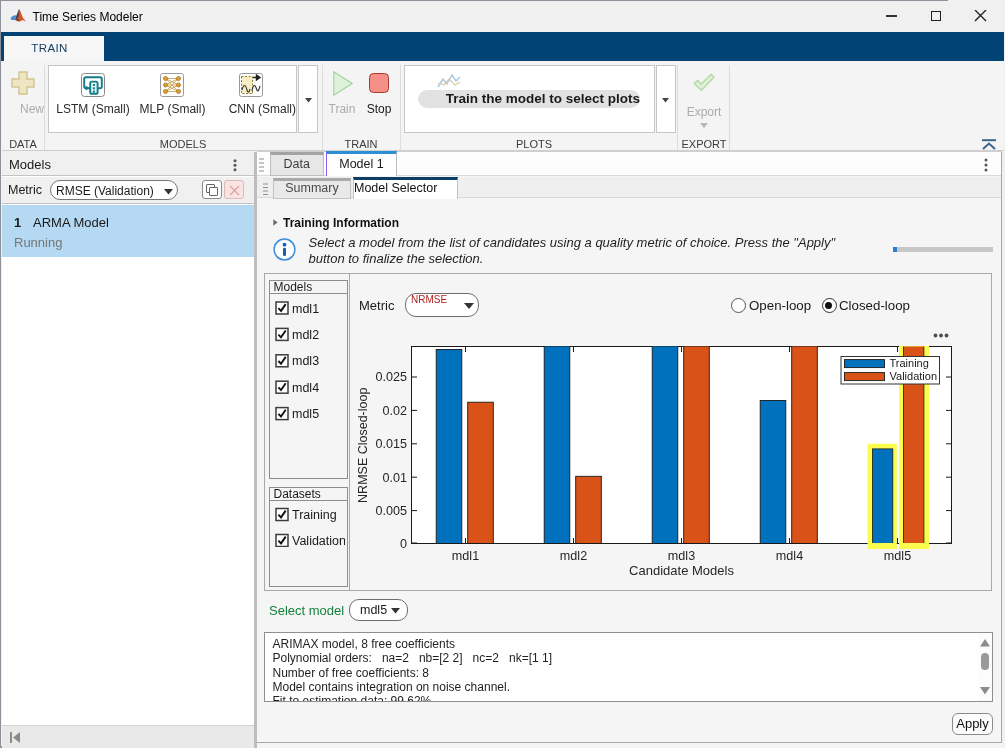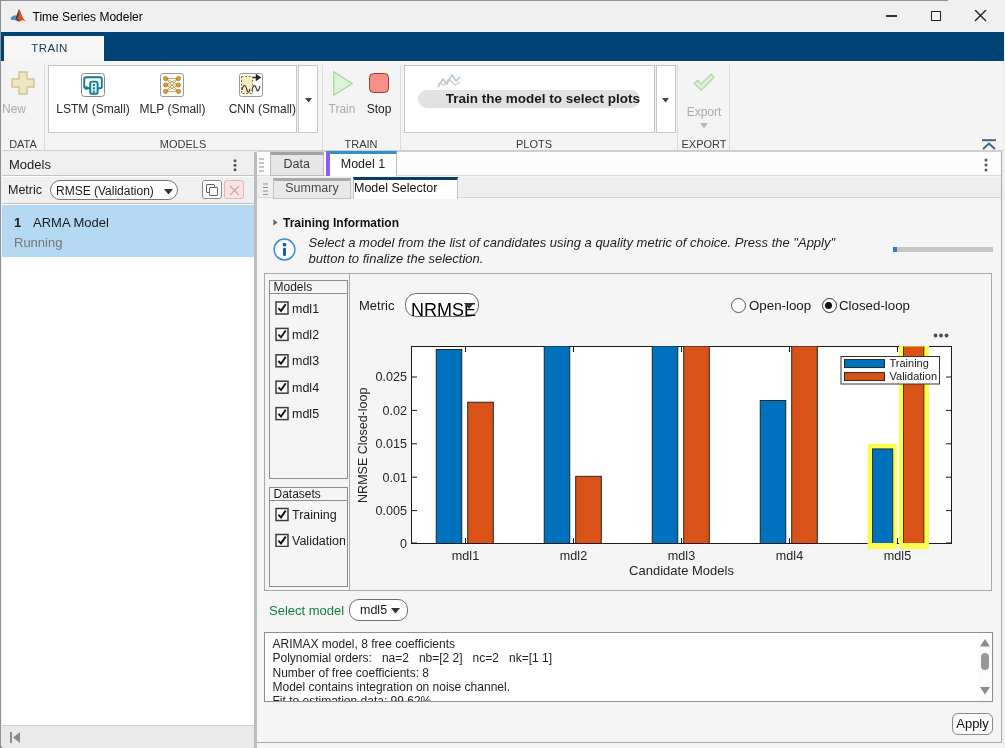--- a/index.html
+++ b/index.html
@@ -29,21 +29,21 @@
 
 <div class="abs" style="left:0;top:31px;width:1003px;height:29px;background:#004374;"></div>
 <div class="abs" style="left:3px;top:35px;width:100px;height:25px;background:#f6f6f6;"></div>
 <div class="abs" style="left:3px;top:41px;width:91px;text-align:center;font-size:11.5px;color:#123a5e;letter-spacing:0.4px;">TRAIN</div>
 
 <div class="abs" style="left:1px;top:60px;width:1002px;height:90px;background:#f4f4f4;border-bottom:1px solid #cfcfcf;">
 
   <svg class="abs" style="left:9px;top:10px;" width="24" height="24" viewBox="0 0 24 24">
     <path d="M8 1 h8 v7 h7 v8 h-7 v7 h-8 v-7 h-7 v-8 h7 Z" fill="#eee5c2" stroke="#d3c48e" stroke-width="1.4"></path>
   </svg>
-  <div class="abs" style="left:0px;top:41px;width:42px;text-align:left;font-size:12px;color:#ababab;">New</div>
+  <div class="abs" style="left:0px;top:41px;width:42px;text-align:right;font-size:12px;color:#ababab;">New</div>
   <div class="abs" style="left:0px;top:77px;width:42px;text-align:center;font-size:11px;color:#3a3a3a;">DATA</div>
   <div class="abs" style="left:42px;top:4px;width:1px;height:85px;background:#dcdcdc;"></div>
 
   <div class="abs" style="left:46px;top:4px;width:249px;height:68px;background:#fff;border:1px solid #c6c6c6;"></div>
   <div class="abs" style="left:296px;top:4px;width:20px;height:68px;background:#fff;border:1px solid #c6c6c6;"></div>
   <svg class="abs" style="left:302.5px;top:37px;" width="7" height="5" viewBox="0 0 7 5">
         <path d="M0 0 h7 l-3.5 4.6 Z" fill="#444"></path>
       </svg>
 
   <svg class="abs" style="left:79px;top:12px;" width="24" height="24" viewBox="0 0 24 24">
@@ -167,21 +167,21 @@
 <div id="rp" class="abs" style="left:256px;top:151px;width:747px;height:596px;background:#f5f5f5;">
   <div class="abs" style="left:0;top:-1px;width:745px;height:25px;background:#fdfdfd;border-top:1px solid #cfcfcf;border-bottom:1px solid #dadada;"></div>
   <div class="abs" style="left:0;top:25px;width:745px;height:21px;background:#efefef;border-bottom:1px solid #d8d8d8;"></div>
 
   <svg class="abs" style="left:2px;top:6px;" width="6" height="14" viewBox="0 0 6 14">
     <path d="M0 1 h5 M0 5 h5 M0 9 h5 M0 13 h5" stroke="#8f8f8f" stroke-width="1.2"></path>
   </svg>
   <div class="abs" style="left:13px;top:0px;width:53.5px;height:24px;background:#e7e7e7;border:1px solid #bdbdbd;border-top:3px solid #a3a3a3;">
     <div style="text-align:center;font-size:12.5px;color:#3c3c3c;margin-top:2px;">Data</div>
   </div>
-  <div class="abs" style="left:69px;top:-1px;width:71px;height:25px;background:#fff;border-left:4px solid #8b5cf6;border-right:1px solid #bdbdbd;border-top:3px solid #2e8fd5;">
+  <div class="abs" style="left:69px;top:-1px;width:71px;height:25px;background:#fff;border-left:1px solid #8b5cf6;border-right:1px solid #bdbdbd;border-top:3px solid #2e8fd5;">
     <div style="text-align:center;font-size:12.5px;color:#1a1a1a;margin-top:3px;">Model 1</div>
   </div>
   <svg class="abs" style="left:727px;top:6px;" width="4" height="14" viewBox="0 0 4 14">
     <circle cx="2" cy="2" r="1.5" fill="#555"></circle>
         <circle cx="2" cy="7" r="1.5" fill="#555"></circle>
         <circle cx="2" cy="12" r="1.5" fill="#555"></circle>
   </svg>
 
   <svg class="abs" style="left:6px;top:31px;" width="6" height="12" viewBox="0 0 6 12">
     <path d="M0 1 h5 M0 4.5 h5 M0 8 h5 M0 11.5 h5" stroke="#8f8f8f" stroke-width="1.1"></path>
@@ -251,21 +251,21 @@
     </g>
     <g transform="translate(0 232.5)">
       <rect x="1" y="1" width="12" height="12" fill="#fff" stroke="#3c3c3c" stroke-width="1.5"></rect>
       <path d="M3.4 7.2 L6 9.9 L10.7 3.1" fill="none" stroke="#111" stroke-width="1.9"></path>
       <text x="17" y="11.5" font-family="Liberation Sans, sans-serif" font-size="12.5" fill="#1a1a1a">Validation</text>
     </g>
   </svg>
 
   <div class="abs" style="left:102px;top:146px;font-size:13px;color:#1a1a1a;">Metric</div>
   <div class="abs" style="left:148px;top:141px;width:74px;height:24px;background:#fff;border:1px solid #6f6f6f;border-radius:11px;">
-    <div class="abs" style="left:5px;top:6px;font-size:18px;color:#000000;">NRMSE</div>
+    <div class="abs" style="left:5px;top:0;font-size:10px;color:#b91c1c;">NRMSE</div>
     <svg class="abs" style="left:58px;top:9px;" width="10" height="7" viewBox="0 0 10 7">
           <path d="M0 0 h10 l-5 6 Z" fill="#333"></path>
         </svg>
   </div>
 
   <svg class="abs" style="left:100px;top:170px;" width="635" height="269" viewBox="356 321 635 269">
     <defs>
       <clipPath id="plotclip">
             <rect x="411" y="345.5" width="539.5" height="196.5"></rect>
           </clipPath>

